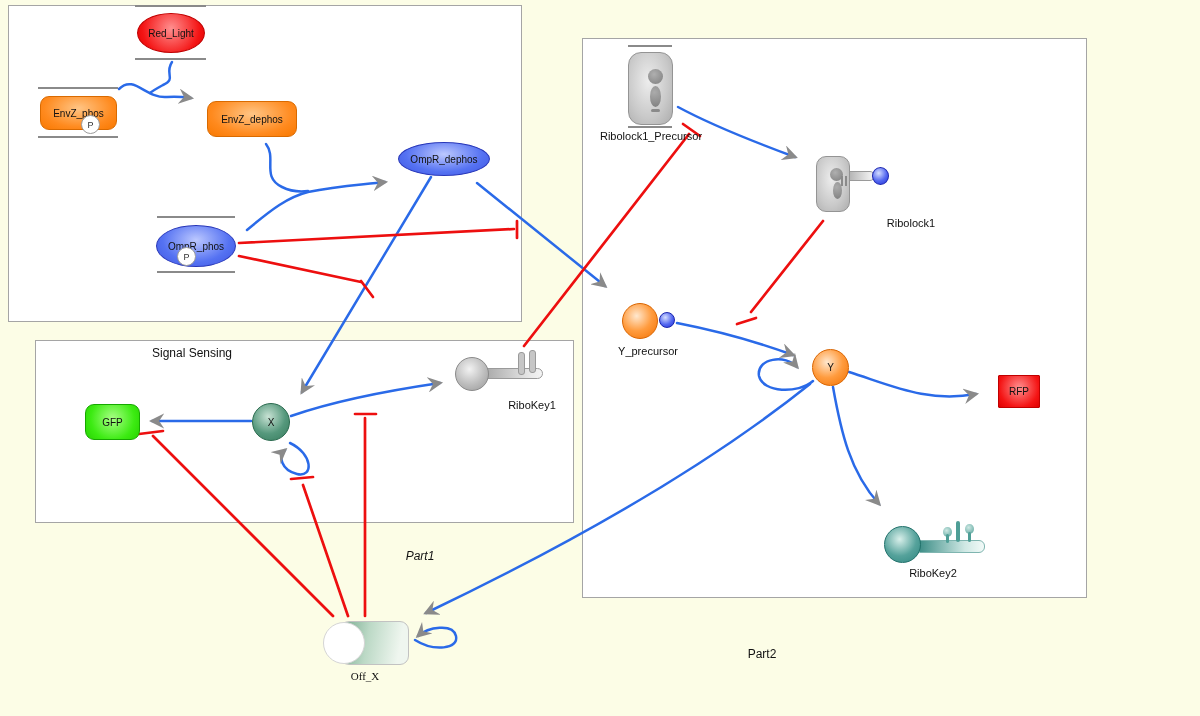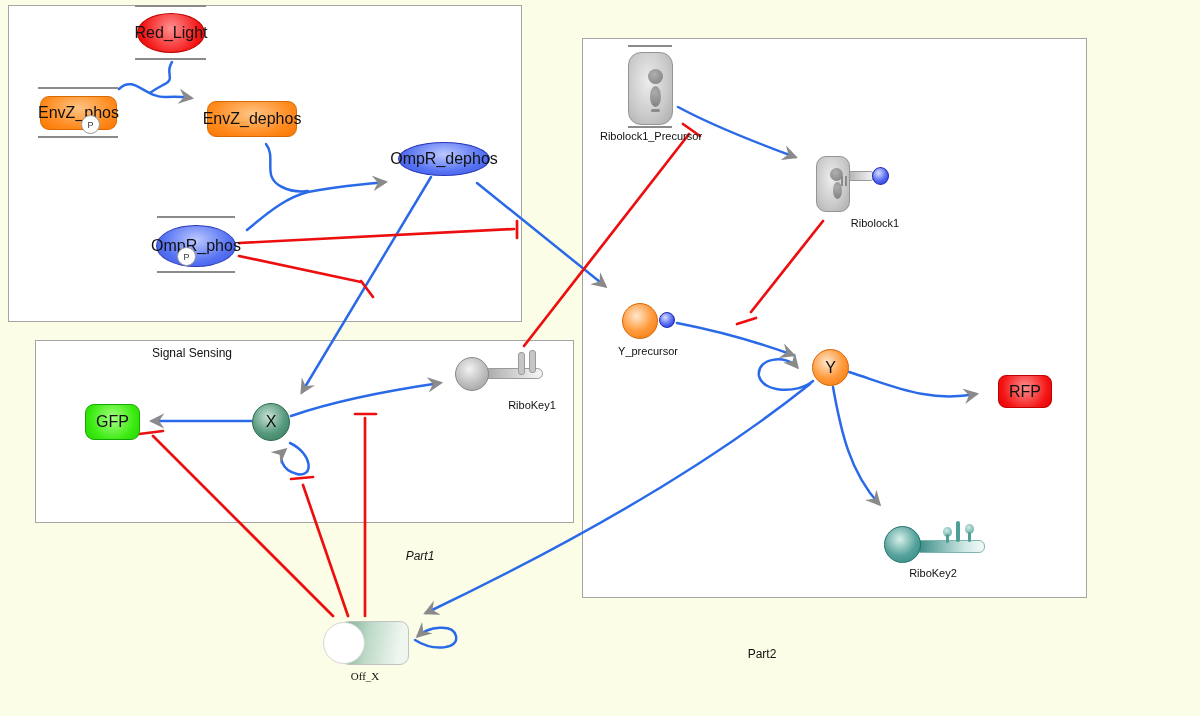--- a/index.html
+++ b/index.html
@@ -2,21 +2,21 @@
 <html><head>
 <meta charset="utf-8">
 <style>
   html,body{margin:0;padding:0;}
   body{font-family:"Liberation Sans",sans-serif;}
   #canvas{position:relative;width:1200px;height:716px;background:#FCFDE6;overflow:hidden;}
   .box{position:absolute;background:#FFFFFF;border:1px solid #A5A5A5;}
   .boxlabel{position:absolute;font-size:12px;color:#111;transform:translate(-50%,-50%);white-space:nowrap;margin-top:48px;}
   #edges{position:absolute;left:0;top:0;z-index:3;}
   .node{position:absolute;z-index:4;display:flex;align-items:center;justify-content:center;
-        font-size:16px;color:#111;box-sizing:border-box;}
+        font-size:10px;color:#111;box-sizing:border-box;}
   .elabel{position:absolute;z-index:5;font-size:11px;color:#111;transform:translate(-50%,-50%);white-space:nowrap;}
   .rrect{border-radius:9px;}
   .ellipse{border-radius:50%;}
   .red-grad{background:radial-gradient(circle at 50% 38%,#FF9090 0%,#F41414 70%,#E00000 100%);border:1.5px solid #C00000;}
   .orange-grad{background:radial-gradient(ellipse at 50% 35%,#FFC585 0%,#FF8A1E 65%,#F87800 100%);border:1.5px solid #D96A00;}
   .blue-grad{background:radial-gradient(ellipse at 50% 35%,#BCC8FF 0%,#5572F2 60%,#3D54E0 100%);border:1.5px solid #2736B8;}
   .green-grad{background:radial-gradient(circle at 50% 40%,#A8FF85 0%,#3CEB12 65%,#27D400 100%);border:1.5px solid #16A800;}
   .seagreen-grad{background:radial-gradient(circle at 42% 35%,#C8E2D4 0%,#55987C 55%,#357A5C 100%);border:1.5px solid #2A6A4E;}
   .orangesphere2{background:radial-gradient(circle at 40% 35%,#FFE8CF 0%,#FF9C3F 50%,#F37000 100%);border:1px solid #D96400;}
   .bluesphere{background:radial-gradient(circle at 38% 32%,#D5DEFF 0%,#5468F0 55%,#2130D6 100%);border:1px solid #1A24AE;}
@@ -149,31 +149,31 @@
   <div class="lockicon" style="left:651px;top:109px;width:9px;height:3px;background:#8A8A8A;border-radius:2px;"></div>
   <div class="elabel" style="left:651px;top:136px;">Ribolock1_Precursor</div>
 
   <div class="shaft-gray" style="left:845px;top:171px;width:28px;height:8px;"></div>
   <div class="node graylock" style="left:816px;top:156px;width:34px;height:56px;border-radius:10px;"></div>
   <div class="lockicon" style="left:830px;top:168px;width:13px;height:13px;border-radius:50%;background:radial-gradient(circle at 40% 35%,#AFAFAF,#7E7E7E);"></div>
   <div class="lockicon" style="left:833px;top:182px;width:9px;height:17px;border-radius:50%;background:radial-gradient(circle at 40% 30%,#ABABAB,#7E7E7E);"></div>
   <div class="lockicon" style="left:841px;top:176px;width:2px;height:10px;background:#8A8A8A;"></div>
   <div class="lockicon" style="left:845px;top:176px;width:2px;height:10px;background:#8A8A8A;"></div>
   <div class="node ellipse bluesphere" style="left:872px;top:167px;width:17px;height:18px;"></div>
-  <div class="elabel" style="left:853px;top:223px;padding-left:44px;">Ribolock1</div>
+  <div class="elabel" style="left:889px;top:223px;padding-left:44px;">Ribolock1</div>
 
   <div class="node ellipse orangesphere2" style="left:622px;top:303px;width:36px;height:36px;"></div>
   <div class="node ellipse bluesphere" style="left:659px;top:312px;width:16px;height:16px;"></div>
   <div class="elabel" style="left:648px;top:351px;">Y_precursor</div>
 
   <div class="node ellipse orangesphere2" style="left:812px;top:349px;width:37px;height:37px;">
     <span>Y</span>
   </div>
 
-  <div class="node rrect red-grad" style="left:998px;top:375px;width:54px;height:33px;border-radius:8px;">
+  <div class="node rrect red-grad" style="left:998px;top:375px;width:42px;height:33px;border-radius:1px;">
     <span>RFP</span>
   </div>
 
   <div class="shaft-teal" style="left:919px;top:540px;width:64px;height:11px;"></div>
   <div class="tooth" style="left:956px;top:521px;width:4px;height:21px;background:#4E9E96;"></div>
   <div class="tooth" style="left:943px;top:527px;width:9px;height:10px;border-radius:50%;background:radial-gradient(circle at 40% 35%,#CFE9E4,#4E9E96);"></div>
   <div class="tooth" style="left:946px;top:534px;width:3px;height:9px;background:#4E9E96;"></div>
   <div class="tooth" style="left:965px;top:524px;width:9px;height:10px;border-radius:50%;background:radial-gradient(circle at 40% 35%,#CFE9E4,#4E9E96);"></div>
   <div class="tooth" style="left:968px;top:532px;width:3px;height:10px;background:#4E9E96;"></div>
   <div class="node ellipse tealsphere" style="left:884px;top:526px;width:37px;height:37px;"></div>

